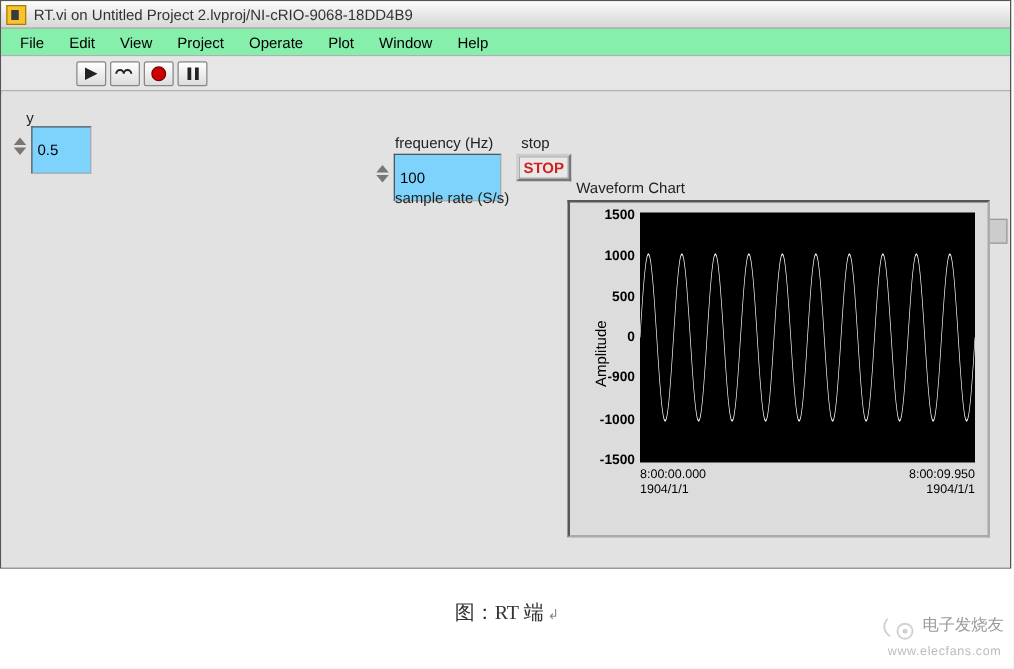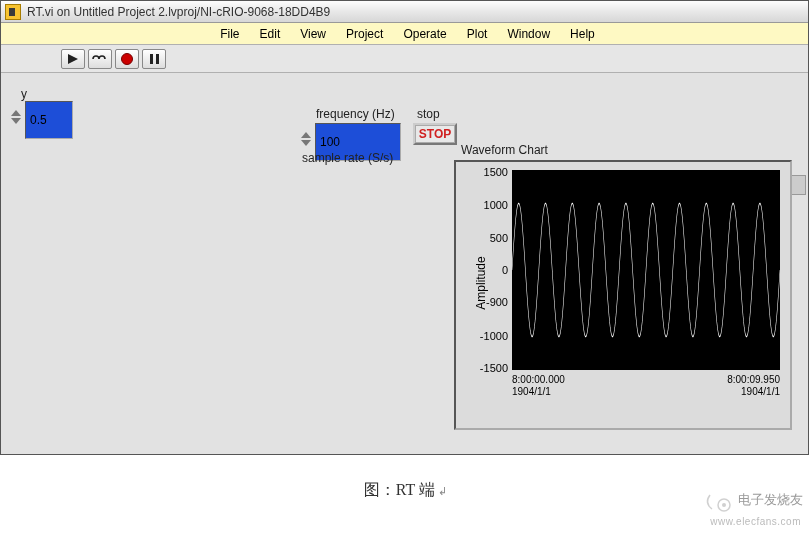--- a/index.html
+++ b/index.html
@@ -36,27 +36,26 @@
     position: relative;
   }
   .app-icon::after {
     content: "";
     position: absolute;
     inset: 3px 5px 3px 3px;
     background: #3a3a3a;
   }
   .menubar {
     height: 22px;
-    background: #fef9c3;
+    background: #86efac;
     border-bottom: 1px solid #b0b0b0;
     display: flex;
     align-items: center;
     padding-left: 6px;
     gap: 2px;
-    justify-content: center;
   }
   .menubar span {
     padding: 3px 9px;
     cursor: default;
   }
   .toolbar {
     height: 28px;
     background: #e6e6e6;
     border-bottom: 1px solid #b0b0b0;
     display: flex;
@@ -110,21 +109,21 @@
      width: 0; height: 0;
      border-left: 5px solid transparent;
      border-right: 5px solid transparent;
      cursor: pointer;
   }
   .spin-up { border-bottom: 6px solid #777; margin-bottom:2px;}
   .spin-dn { border-top: 6px solid #777;}
   .num-input {
     height: 20px;
     border: 1px inset #aaa;
-    background: #1d4ed8;
+    background: #7dd3fc;
     padding: 18px 4px;
     font-size: 12px;
   }
   .stop-btn {
     position: absolute;
     width: 44px;
     height: 22px;
     border: 2px outset #ccc;
     background: #e8e8e8;
     color: #d02020;
@@ -184,20 +183,21 @@
     font-size: 12px;
   }
   .y-ticks {
     position: absolute;
     left: 12px;
     top: 2px;
     bottom: 28px;
     width: 34px;
     text-align: right;
     font-size: 11px;
+    font-weight: bold;
   }
   .y-ticks div { position:absolute; right:0; transform: translateY(-50%); }
   .plot-area {
     position: absolute;
     left: 50px;
     top: 2px;
     right: 4px;
     bottom: 28px;
     background: #000;
     overflow: hidden;
@@ -287,21 +287,21 @@
 
     <div class="lbl" style="left:315px;top:32px">frequency (Hz)</div>
     <div class="num-ctl" style="left:300px;top:48px">
       <div class="spin">
         <div class="spin-up"></div>
         <div class="spin-dn"></div>
       </div>
       <input class="num-input" style="width: 86px;" value="100">
     </div>
 
-    <div class="lbl" style="left:301px;top:76px">sample rate (S/s)</div>
+    <div class="lbl" style="left:315px;top:76px">sample rate (S/s)</div>
 
     <div class="lbl" style="left:416px;top:32px">stop</div>
     <div class="stop-btn" style="left:412px;top:48px">STOP</div>
 
     <div class="lbl" style="left:460px;top:68px">Waveform Chart</div>
 
     <div class="legend" style="left:696px;top:60px">
        <span>Plot 0</span>
        <div class="legend-swatch"></div>
     </div>

